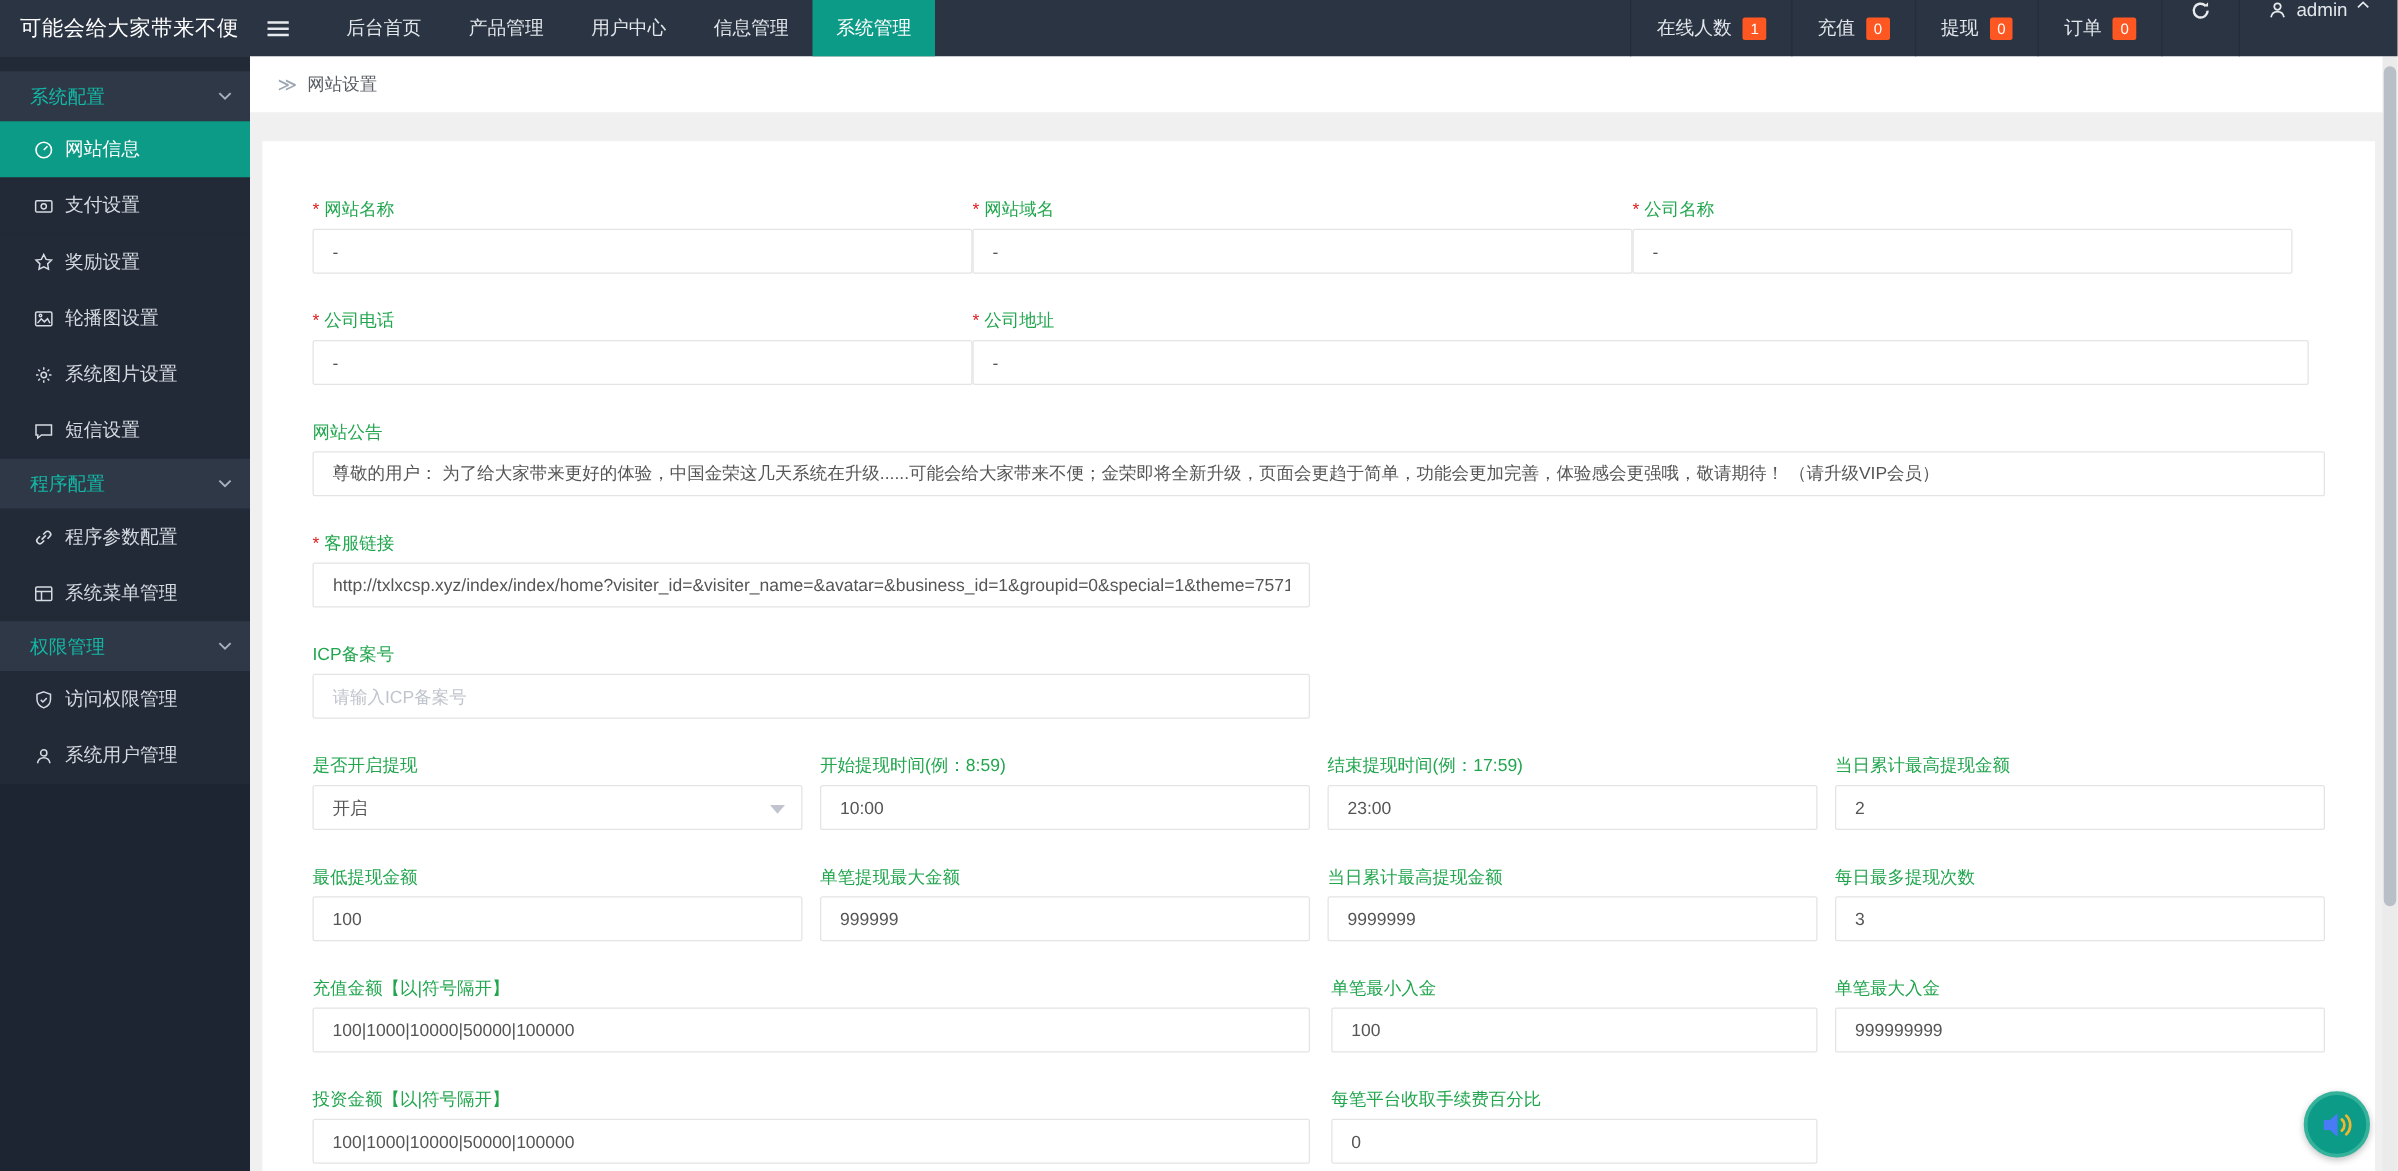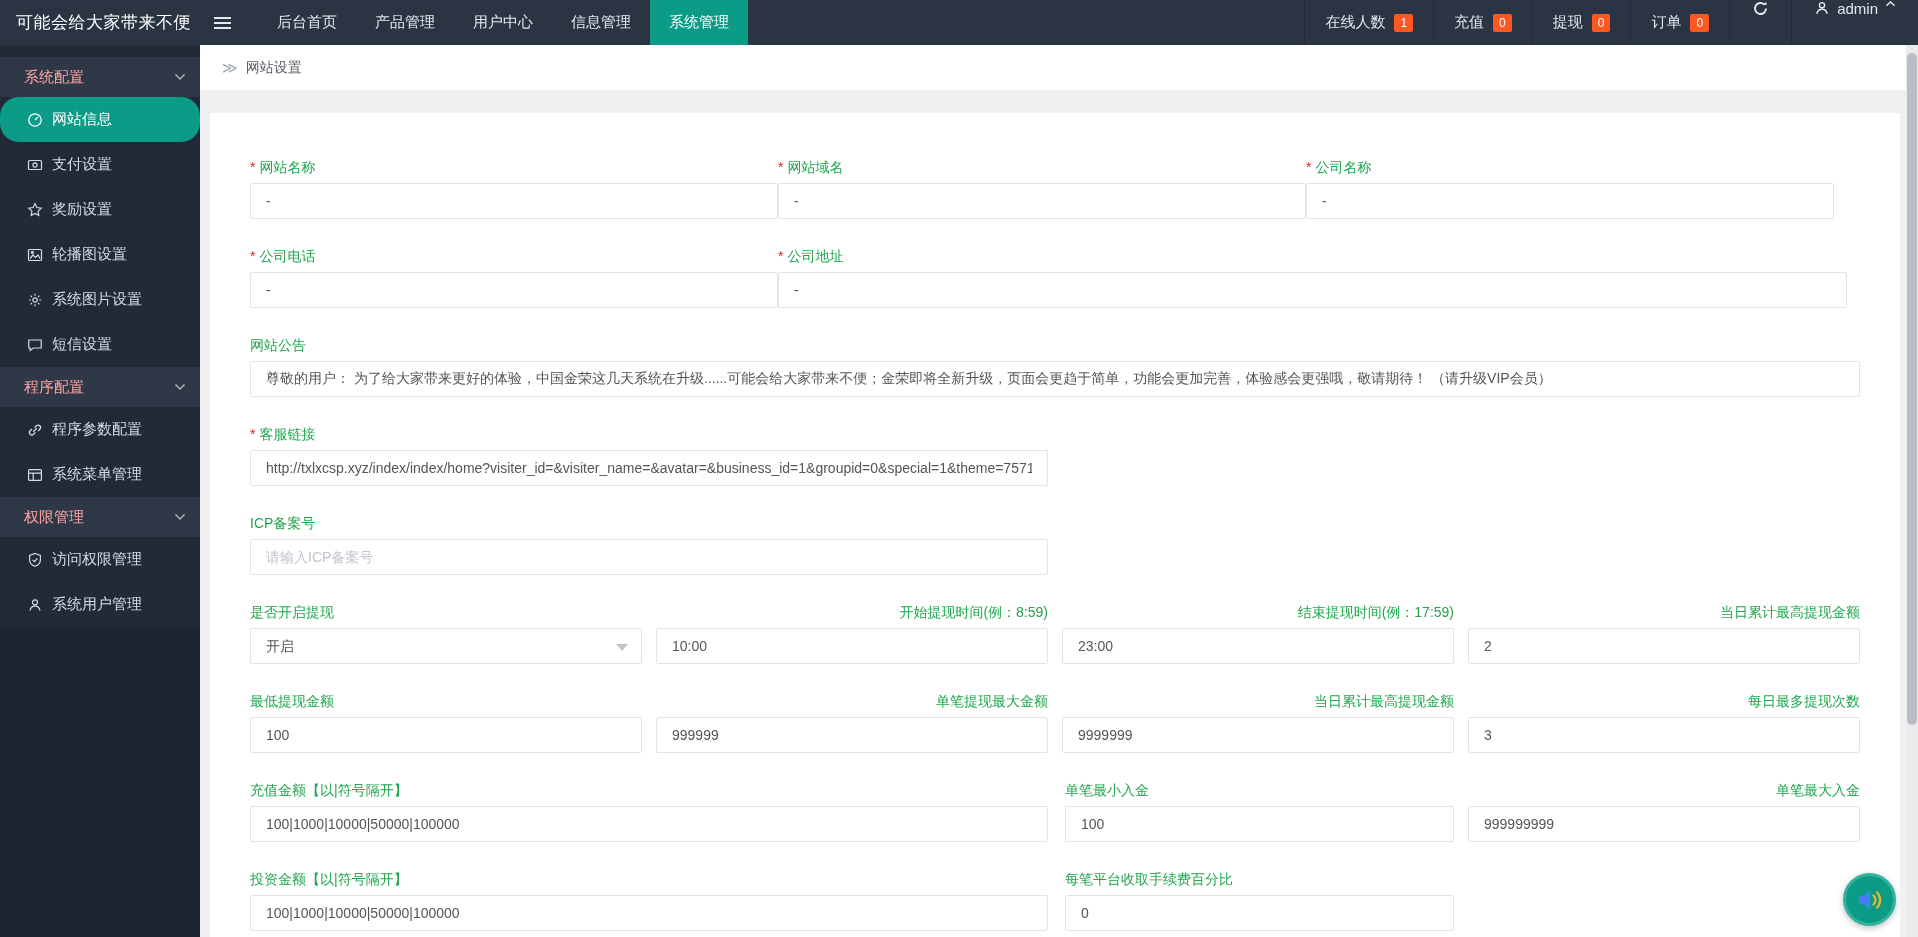--- a/index.html
+++ b/index.html
@@ -25,27 +25,27 @@
     line-height:18px; padding:0 6px; border-radius:2px; }
   .haction { display:flex; padding:0 22px;
     border-left:1px solid #242c39; color:#e3e7ec; font-size:15px; cursor:pointer; }
   .haction .uname { margin:0 7px; }
 
   
   .sidebar { position:fixed; top:45px; left:0; width:200px; height:892px;
     background:#1e2532; }
   .menu { background:#222a38; }
   .group-hd { height:40px; background:#2e3847; display:flex; align-items:center;
-    padding:0 14px 0 24px; color:#fca5a5; font-size:15px; cursor:pointer; }
+    padding:0 14px 0 24px; color:#14b8a6; font-size:15px; cursor:pointer; }
   .group-hd .sp { flex:1; }
   .mitem { height:45px; display:flex; align-items:center; padding-left:26px;
     color:#d6dae1; font-size:15px; cursor:pointer; background:#222a38; }
   .mitem .mi { width:17px; height:17px; margin-right:9px; display:flex;
     align-items:center; justify-content:center; }
-  .mitem.active { background:#0c9b86; color:#fff;border-radius:19px; }
+  .mitem.active { background:#0c9b86; color:#fff; }
   .menu-top-gap { height:12px; background:#222a38; }
 
   
   .main { position:fixed; top:45px; left:200px; width:1718px; height:892px; }
   .crumb-bar { height:45px; background:#fff; display:flex; align-items:center;
     padding-left:22px; font-size:14px; color:#5a5e66; }
   .crumb-icn { color:#9aa5b2; font-size:15px; margin-right:8px; }
   .content { height:847px; background:#f0f0f0; padding:23px 0 0 10px; }
   .card { width:1690px; min-height:1200px; background:#fff; padding:45px 40px; }
 
@@ -58,21 +58,21 @@
     width:100%; padding:0 15px; font-size:14px; color:#555; line-height:34px;
     font-family:"Liberation Sans","DejaVu Sans",sans-serif; outline:none;
     white-space:nowrap; overflow:hidden; }
   input.ibox::placeholder { color:#c0c4cc; }
   .selbox { position:relative; cursor:pointer; }
   .selbox .caret { position:absolute; right:13px; top:15px; width:0; height:0;
     border-left:6px solid transparent; border-right:6px solid transparent;
     border-top:7px solid #c0c4cc; }
   .w528{width:528px;} .w1069{width:1069px;} .w1610{width:1610px;}
   .w798{width:798px;} .w392{width:392px;} .w389{width:389px;}
-  .g13{} .g14{margin-left:14px;align-items:flex-end;} .g17{margin-left:17px;}
+  .g13{} .g14{margin-left:14px;} .g17{margin-left:17px;}
 
   
   .scrollbar { position:fixed; top:45px; right:0; width:12px; height:892px;
     background:#ebebeb; }
   .scroll-thumb { position:absolute; top:8px; left:1px; width:10px; height:672px;
     background:#b9bfc6; border-radius:5px; }
 
   
   .sound-btn { position:fixed; left:1843px; top:873px; width:53px; height:53px;
     border-radius:50%; background:#0c9b86; border:3px solid #35b29c;

